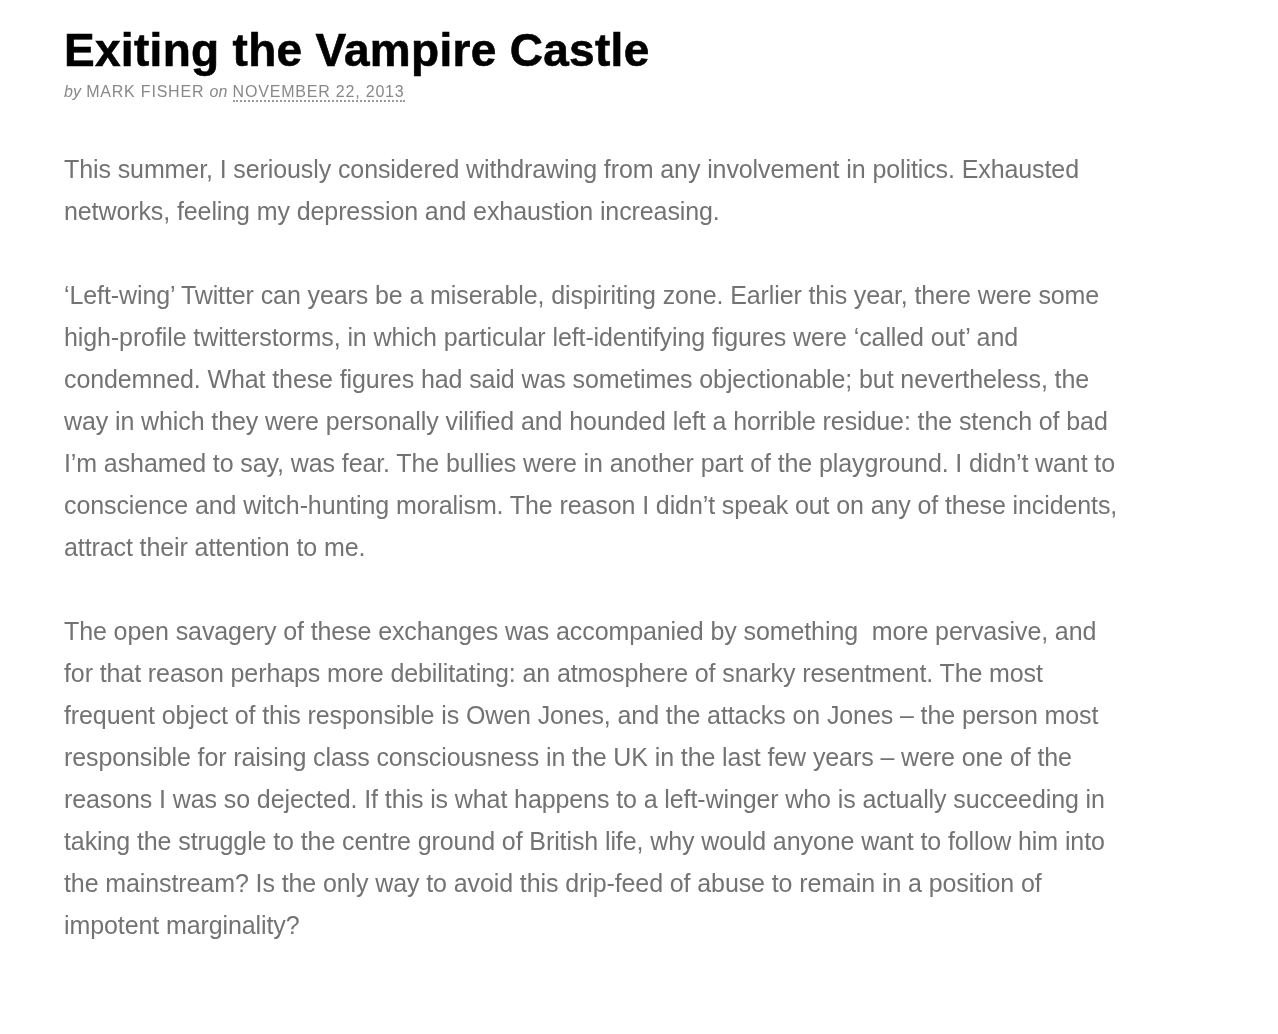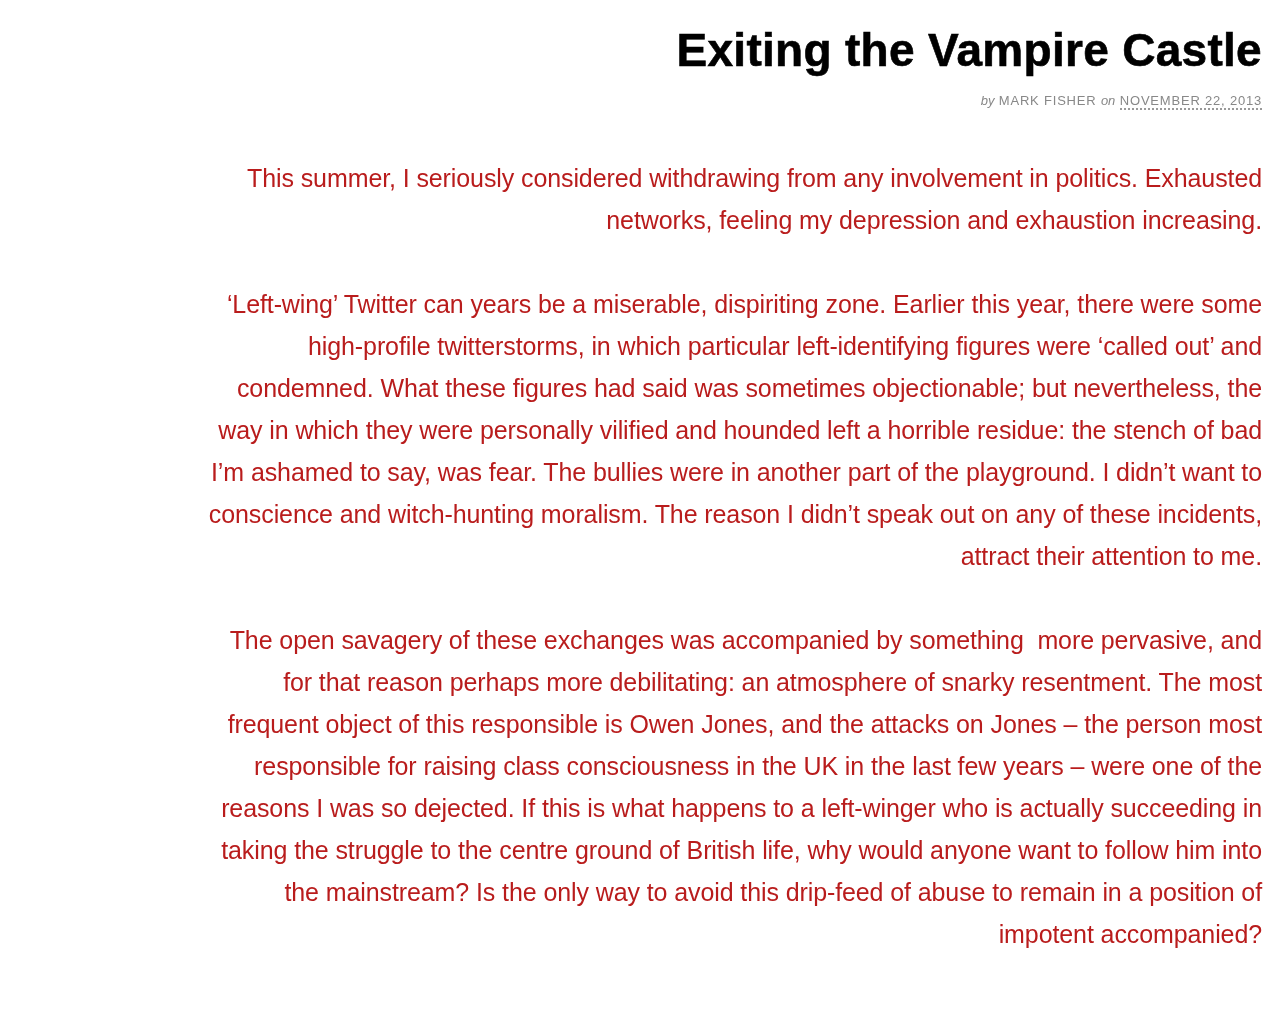--- a/index.html
+++ b/index.html
@@ -8,39 +8,38 @@
       background: #ffffff;
     }
     body {
       width: 1278px;
       height: 1034px;
       overflow: hidden;
       position: relative;
     }
     .article {
       position: absolute;
-      left: 52px;
+      left: 64px;
       top: 22px;
       width: 1210px;
-      text-align: right;
     }
     .title {
       margin: 0;
       font-family: "Liberation Sans", sans-serif;
       font-weight: bold;
       font-size: 46px;
       line-height: 56px;
       color: #000000;
       letter-spacing: 0.3px;
       -webkit-text-stroke: 0.6px #000;
     }
     .byline {
-      margin-top: 11px;
+      margin-top: 2px;
       font-family: "Liberation Sans", sans-serif;
-      font-size: 13px;
+      font-size: 16px;
       line-height: 24px;
       color: #888888;
       letter-spacing: 0.8px;
     }
     .byline .em {
       font-style: italic;
       letter-spacing: 0;
     }
     .byline .date {
       text-decoration: none;
@@ -50,21 +49,21 @@
       cursor: pointer;
     }
     .body-text {
       margin-top: 44px;
     }
     .body-text p {
       margin: 0 0 42px 0;
       font-family: "Liberation Sans", sans-serif;
       font-size: 25px;
       line-height: 42px;
-      color: #b91c1c;
+      color: #737373;
       letter-spacing: -0.1px;
     }
     .body-text p .line {
       display: block;
       white-space: pre;
     }
   </style>
 </head>
 <body>
 
@@ -93,16 +92,16 @@
       <span class="line">attract their attention to me.</span>
     </p>
     <p>
       <span class="line">The open savagery of these exchanges was accompanied by something  more pervasive, and</span>
       <span class="line">for that reason perhaps more debilitating: an atmosphere of snarky resentment. The most</span>
       <span class="line">frequent object of this responsible is Owen Jones, and the attacks on Jones – the person most</span>
       <span class="line">responsible for raising class consciousness in the UK in the last few years – were one of the</span>
       <span class="line">reasons I was so dejected. If this is what happens to a left-winger who is actually succeeding in</span>
       <span class="line">taking the struggle to the centre ground of British life, why would anyone want to follow him into</span>
       <span class="line">the mainstream? Is the only way to avoid this drip-feed of abuse to remain in a position of</span>
-      <span class="line">impotent accompanied?</span>
+      <span class="line">impotent marginality?</span>
     </p>
   </div>
 </div>
 
 </body></html>

